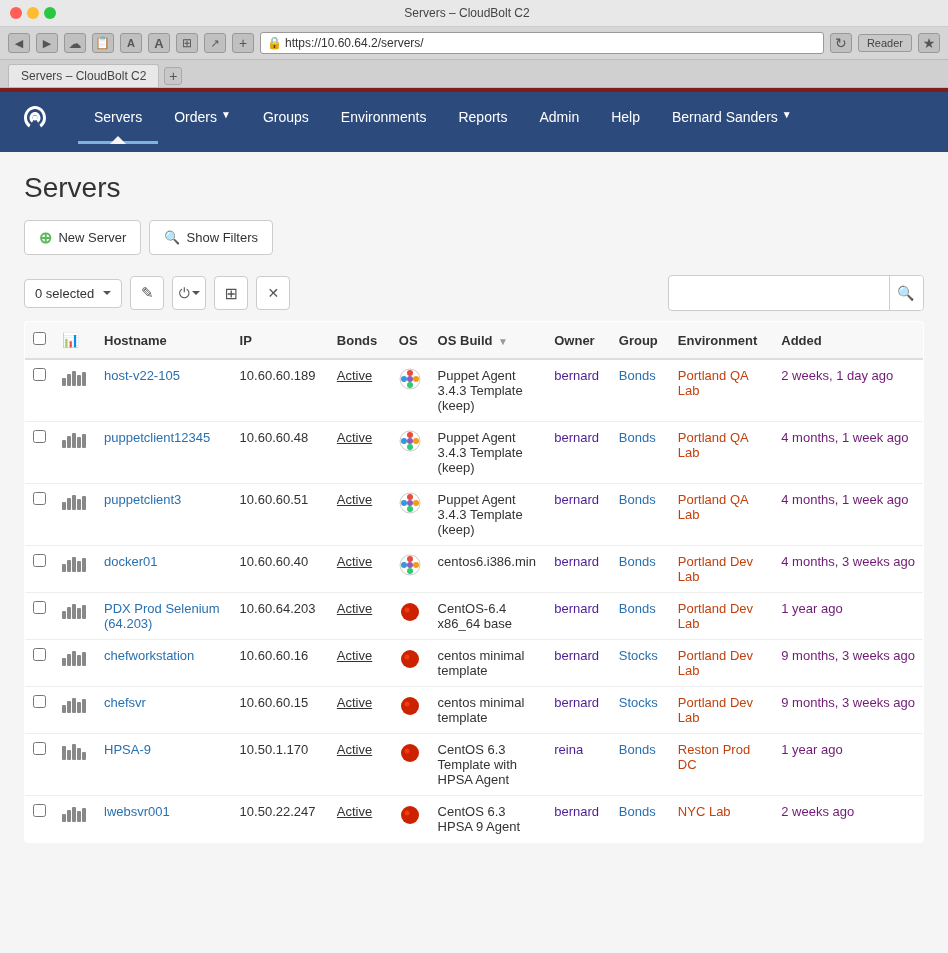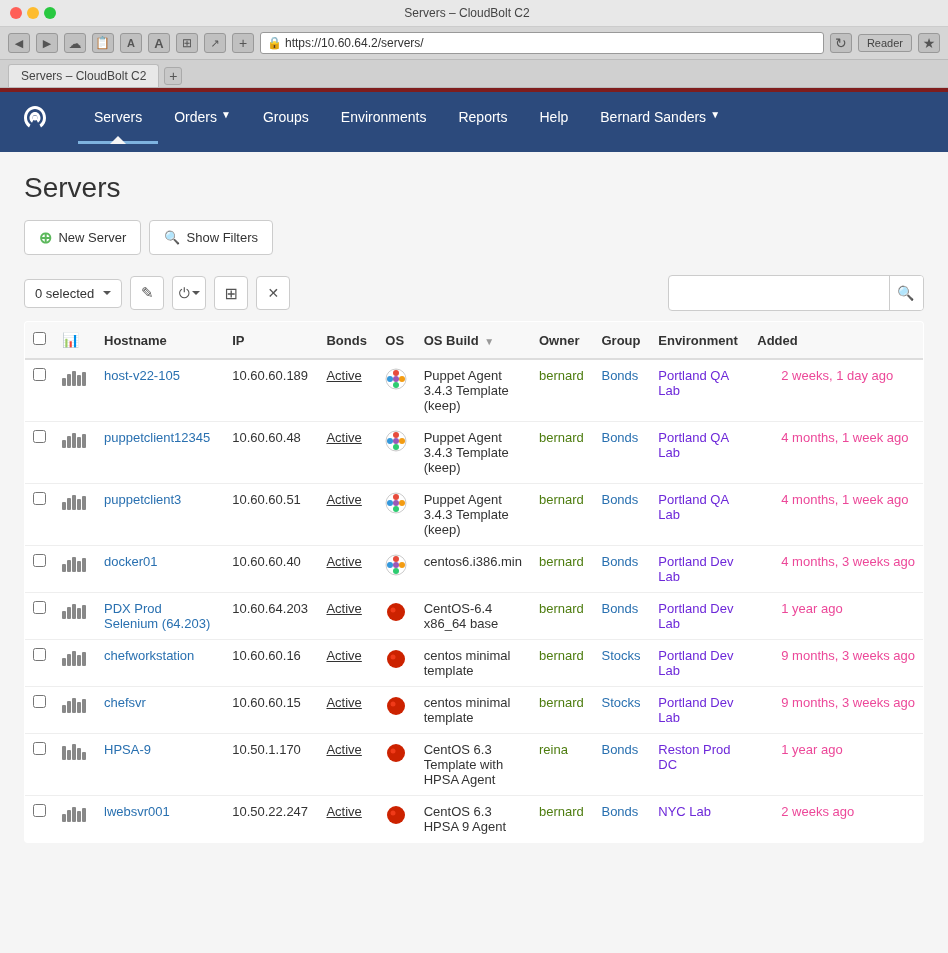--- a/index.html
+++ b/index.html
@@ -65,24 +65,24 @@
     .col-hostname { width: 155px; }
     .col-ip { width: 105px; }
     .col-status { width: 70px; }
     .col-os { width: 40px; }
     .col-osbuild { width: 120px; }
     .col-owner { width: 70px; }
     .col-group { width: 65px; }
     .col-env { width: 115px; }
     .col-added { width: 95px; }
     .hostname-link { color: #2970b0; text-decoration: none; }
-    .owner-link { color: #4d7c0f; text-decoration: none; }
+    .owner-link { color: #4c1d95; text-decoration: none; }
     .group-link { color: #2970b0; text-decoration: none; }
-    .env-link { color: #6d28d9; text-decoration: none; }
-    .added-text { color: #ec4899; white-space: nowrap; margin-left: 24px; }
+    .env-link { color: #c2410c; text-decoration: none; }
+    .added-text { color: #701a75; white-space: nowrap; }
 
     
     input[type=checkbox] { cursor: pointer; }
 
     
     .caret { display: inline-block; width: 0; height: 0; border-left: 4px solid transparent; border-right: 4px solid transparent; border-top: 4px solid #555; margin-left: 4px; vertical-align: middle; }
 
     
     .status-active { color: #333; text-decoration: underline; }
   </style>
@@ -132,20 +132,21 @@
     </svg>
   </div>
   <div class="nav-items">
     <div class="nav-item active servers-indicator">Servers</div>
     <div class="nav-item">
       <span class="nav-dropdown">Orders <span class="nav-arrow">▼</span></span>
     </div>
     <div class="nav-item">Groups</div>
     <div class="nav-item">Environments</div>
     <div class="nav-item">Reports</div>
+    <div class="nav-item">Admin</div>
     <div class="nav-item">Help</div>
     <div class="nav-item">
       <span class="nav-dropdown">Bernard Sanders <span class="nav-arrow">▼</span></span>
     </div>
   </div>
 </nav>
 <div style="background:#f5f5f5; border-top: 8px solid #2c4a7c;"></div>
 
 <div class="main-content">
   <h1 class="page-title">Servers</h1>

